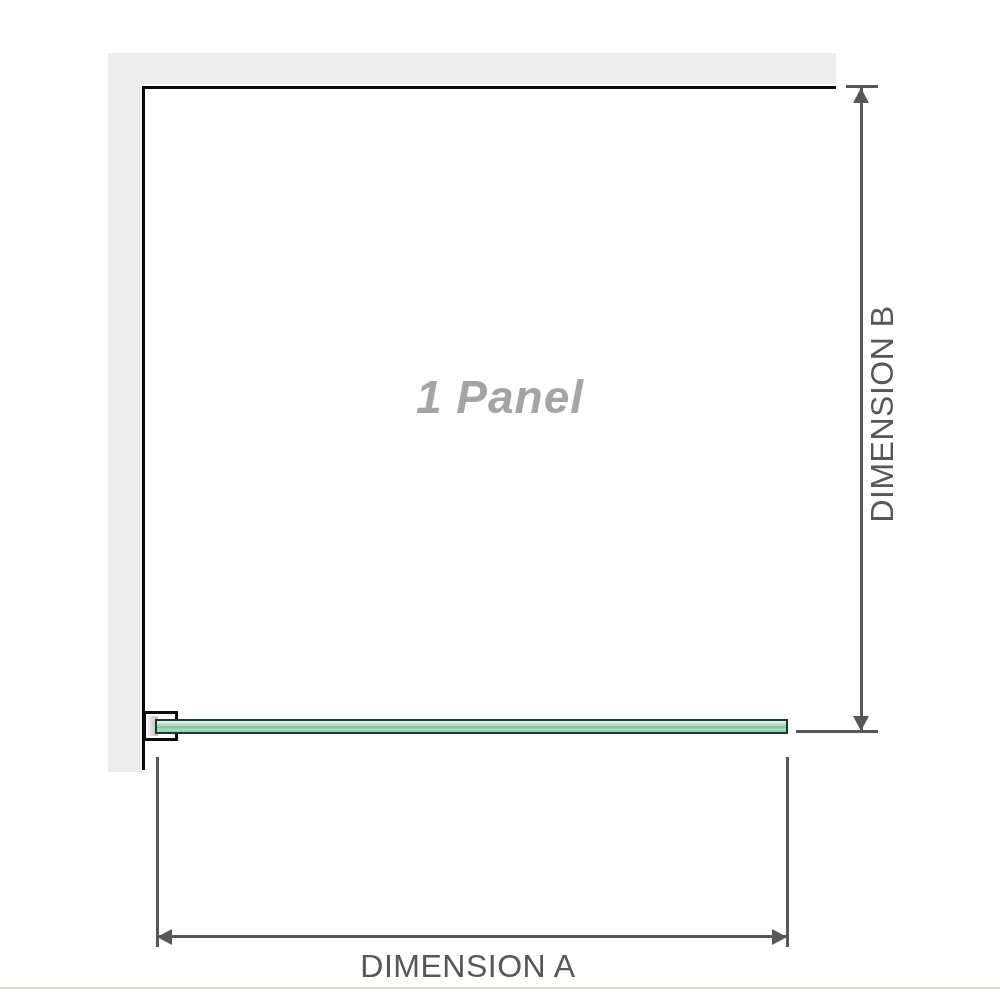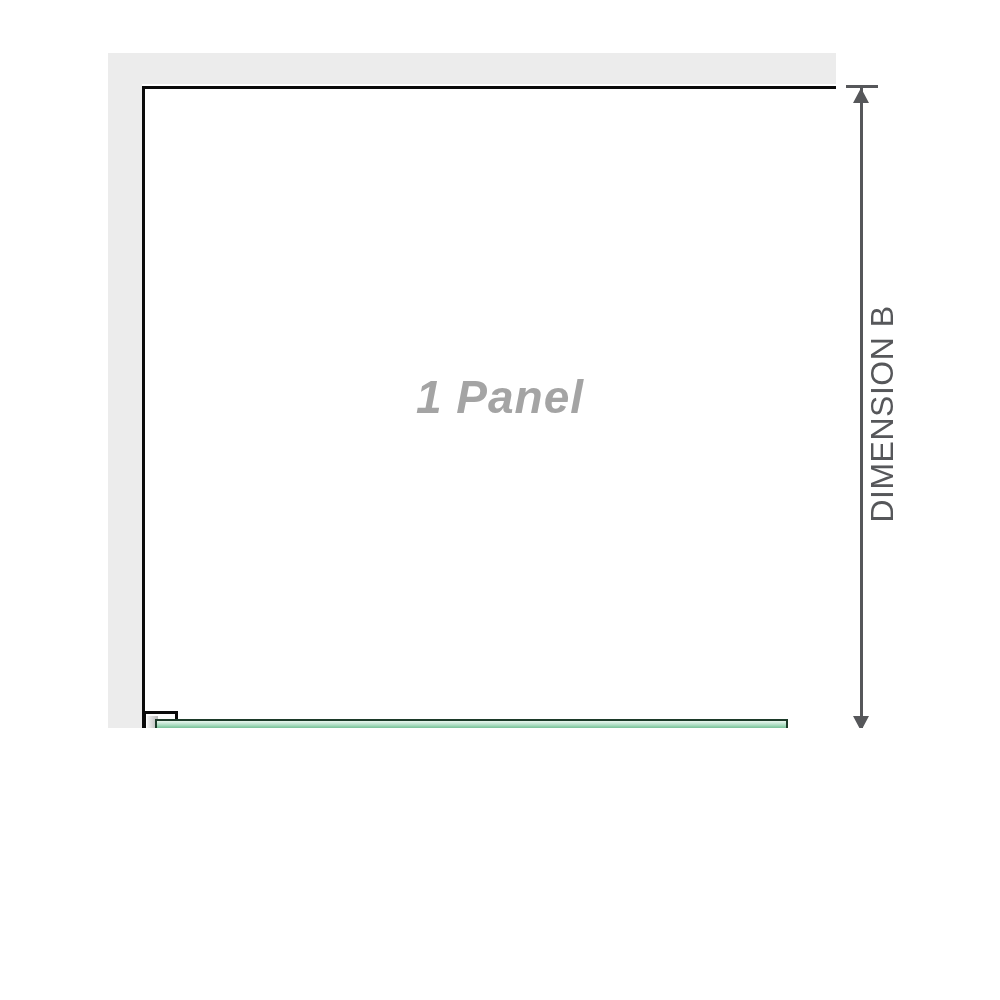--- a/index.html
+++ b/index.html
@@ -4,21 +4,21 @@
 <style>
   html, body {
     margin: 0;
     padding: 0;
     background: #ffffff;
     font-family: "Liberation Sans", sans-serif;
   }
   .canvas {
     position: relative;
     width: 1000px;
-    height: 728px;
+    height: 1000px;
     background: #ffffff;
     overflow: hidden;
   }
   .abs { position: absolute; }
 
   
   .wall-top {
     left: 108px; top: 53px; width: 728px; height: 31px;
     background: var(--wall, #ececec);
   }
@@ -147,16 +147,17 @@
   <div class="abs arrow arrow-up"></div>
   <div class="abs arrow arrow-down"></div>
   <div class="abs dim dimb-cap-bottom"></div>
   <div class="abs dim-label dimb-label">DIMENSION B</div>
 
   <div class="abs dim dima-ext-left"></div>
   <div class="abs dim dima-ext-right"></div>
   <div class="abs dim dima-line"></div>
   <div class="abs arrow arrow-left"></div>
   <div class="abs arrow arrow-right"></div>
+  <div class="abs dim-label dima-label">DIMENSION A</div>
 
   <div class="abs bottom-divider"></div>
 
 </div>
 
 </body></html>

